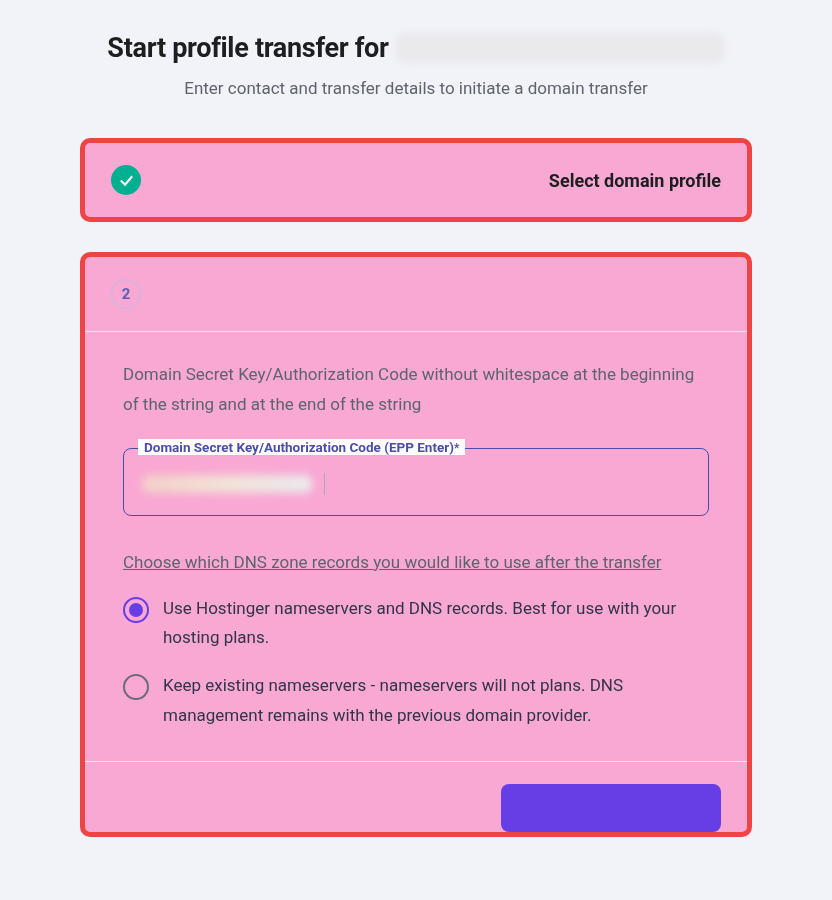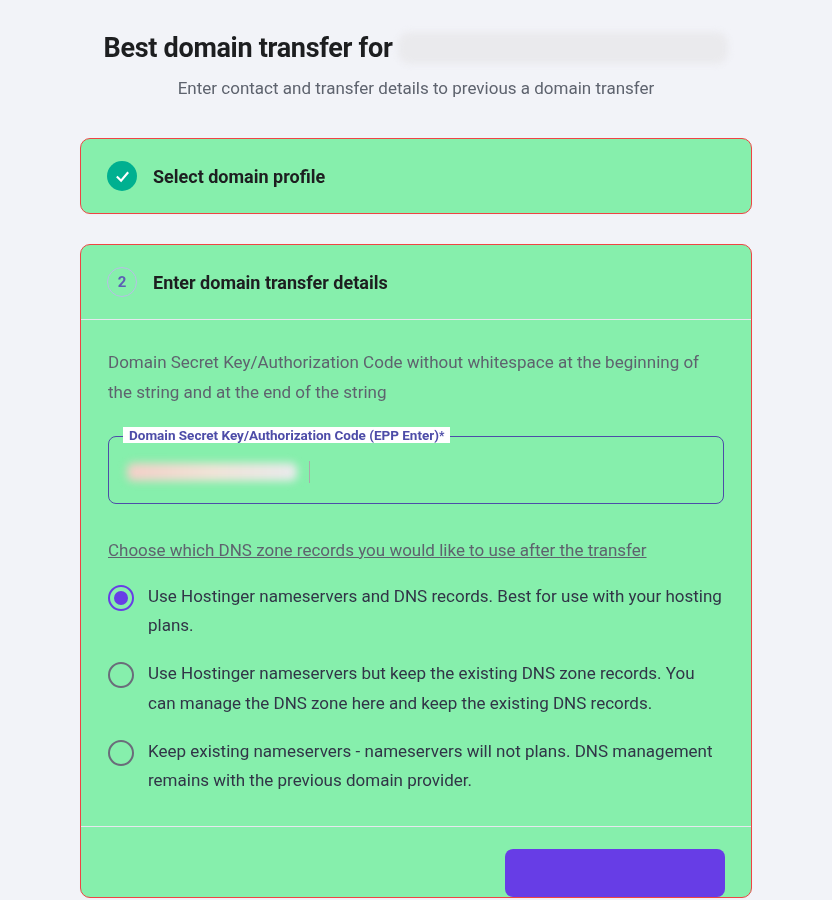--- a/index.html
+++ b/index.html
@@ -40,25 +40,26 @@
       background: #eaeaed;
       border-radius: 12px;
       filter: blur(3px);
     }
     .subtitle {
       font-size: 17px;
       color: #5e636e;
       text-align: center;
     }
     .card {
-      background: #86efac;
+      background: #f9a8d4;
       border-radius: 10px;
-      border: 1px solid #ef4444;
+      border: 5px solid #ef4444;
       margin-bottom: 30px;
       box-shadow: 0 1px 2px rgba(0,0,0,0.02);
+      justify-content: space-between;
     }
     .card-collapsed {
       padding: 22px 26px;
       display: flex;
       align-items: center;
       gap: 16px;
     }
     .check-badge {
       width: 30px;
       height: 30px;
@@ -95,21 +96,21 @@
       border: 1.5px solid #b7bfe6;
       display: flex;
       align-items: center;
       justify-content: center;
       color: #5c5fb4;
       font-weight: 700;
       font-size: 15px;
       flex-shrink: 0;
     }
     .card-body {
-      padding: 28px 27px 24px;
+      padding: 28px 38px 24px;
     }
     .desc {
       font-size: 17px;
       color: #5e636e;
       line-height: 1.75;
       margin-bottom: 28px;
     }
     .input-wrap {
       position: relative;
       border: 1.5px solid #4d4ca8;
@@ -207,39 +208,38 @@
       font-size: 16px;
       font-weight: 600;
     }
   </style>
 </head>
 <body>
 
 <div class="container">
   <div class="header">
     <div class="title-row">
-      <h1 class="page-title">Best domain transfer for</h1>
+      <h1 class="page-title">Start profile transfer for</h1>
       <span class="domain-blur"></span>
     </div>
-    <p class="subtitle">Enter contact and transfer details to previous a domain transfer</p>
+    <p class="subtitle">Enter contact and transfer details to initiate a domain transfer</p>
   </div>
 
   <div class="card card-collapsed">
     <span class="check-badge">
       <svg viewBox="0 0 24 24">
           <polyline points="4 12 10 18 20 6"></polyline>
         </svg>
     </span>
     <span class="step-title">Select domain profile</span>
   </div>
 
   <div class="card">
     <div class="card-header">
       <span class="num-badge">2</span>
-      <span class="step-title">Enter domain transfer details</span>
     </div>
     <div class="card-body">
       <p class="desc">Domain Secret Key/Authorization Code without whitespace at the beginning of the string and at the end of the string</p>
 
       <div class="input-wrap">
         <span class="float-label">
           <span>Domain Secret Key/Authorization Code (EPP Enter)</span><span class="req">*</span>
         </span>
         <span class="input-blur"></span>
         <span class="input-cursor"></span>
@@ -249,24 +249,20 @@
 
       <div class="radio-group">
         <label class="radio-row">
           <span class="radio-outer selected">
               <span class="radio-inner"></span>
             </span>
           <span class="radio-label">Use Hostinger nameservers and DNS records. Best for use with your hosting plans.</span>
         </label>
         <label class="radio-row">
           <span class="radio-outer"></span>
-          <span class="radio-label">Use Hostinger nameservers but keep the existing DNS zone records. You can manage the DNS zone here and keep the existing DNS records.</span>
-        </label>
-        <label class="radio-row">
-          <span class="radio-outer"></span>
           <span class="radio-label">Keep existing nameservers - nameservers will not plans. DNS management remains with the previous domain provider.</span>
         </label>
       </div>
     </div>
 
     <div class="footer-bar">
       <button class="primary-btn"></button>
     </div>
   </div>
 </div>

